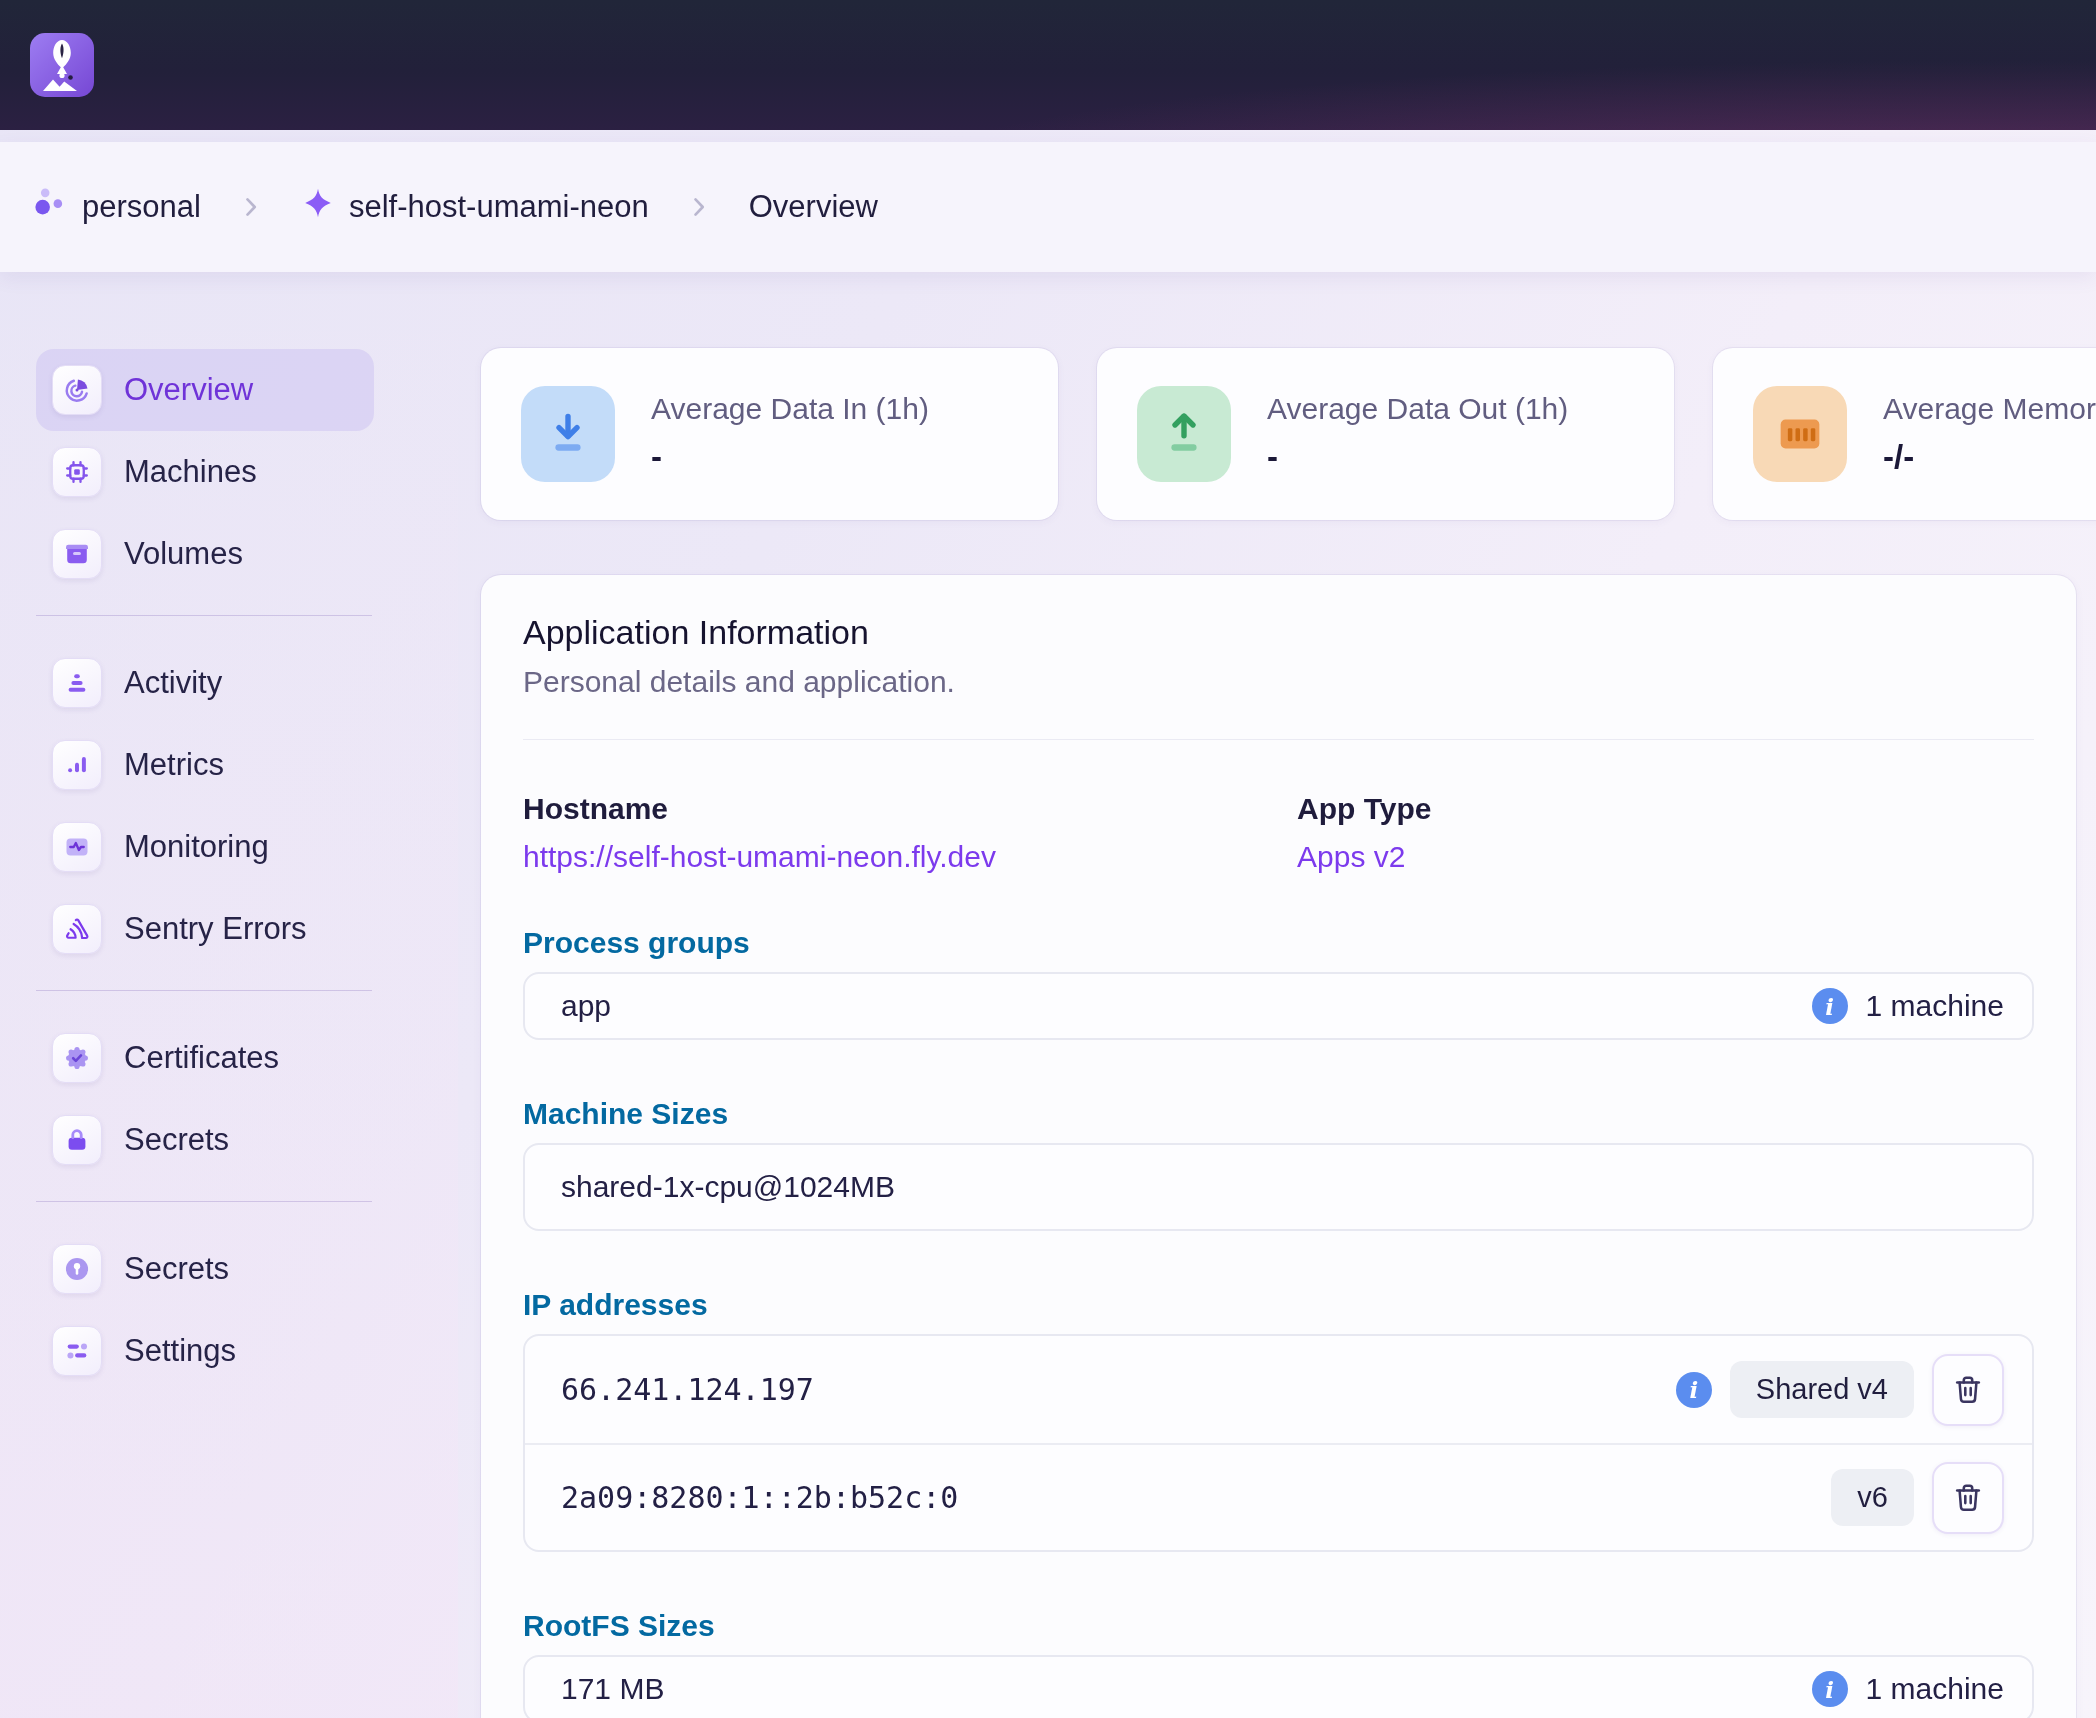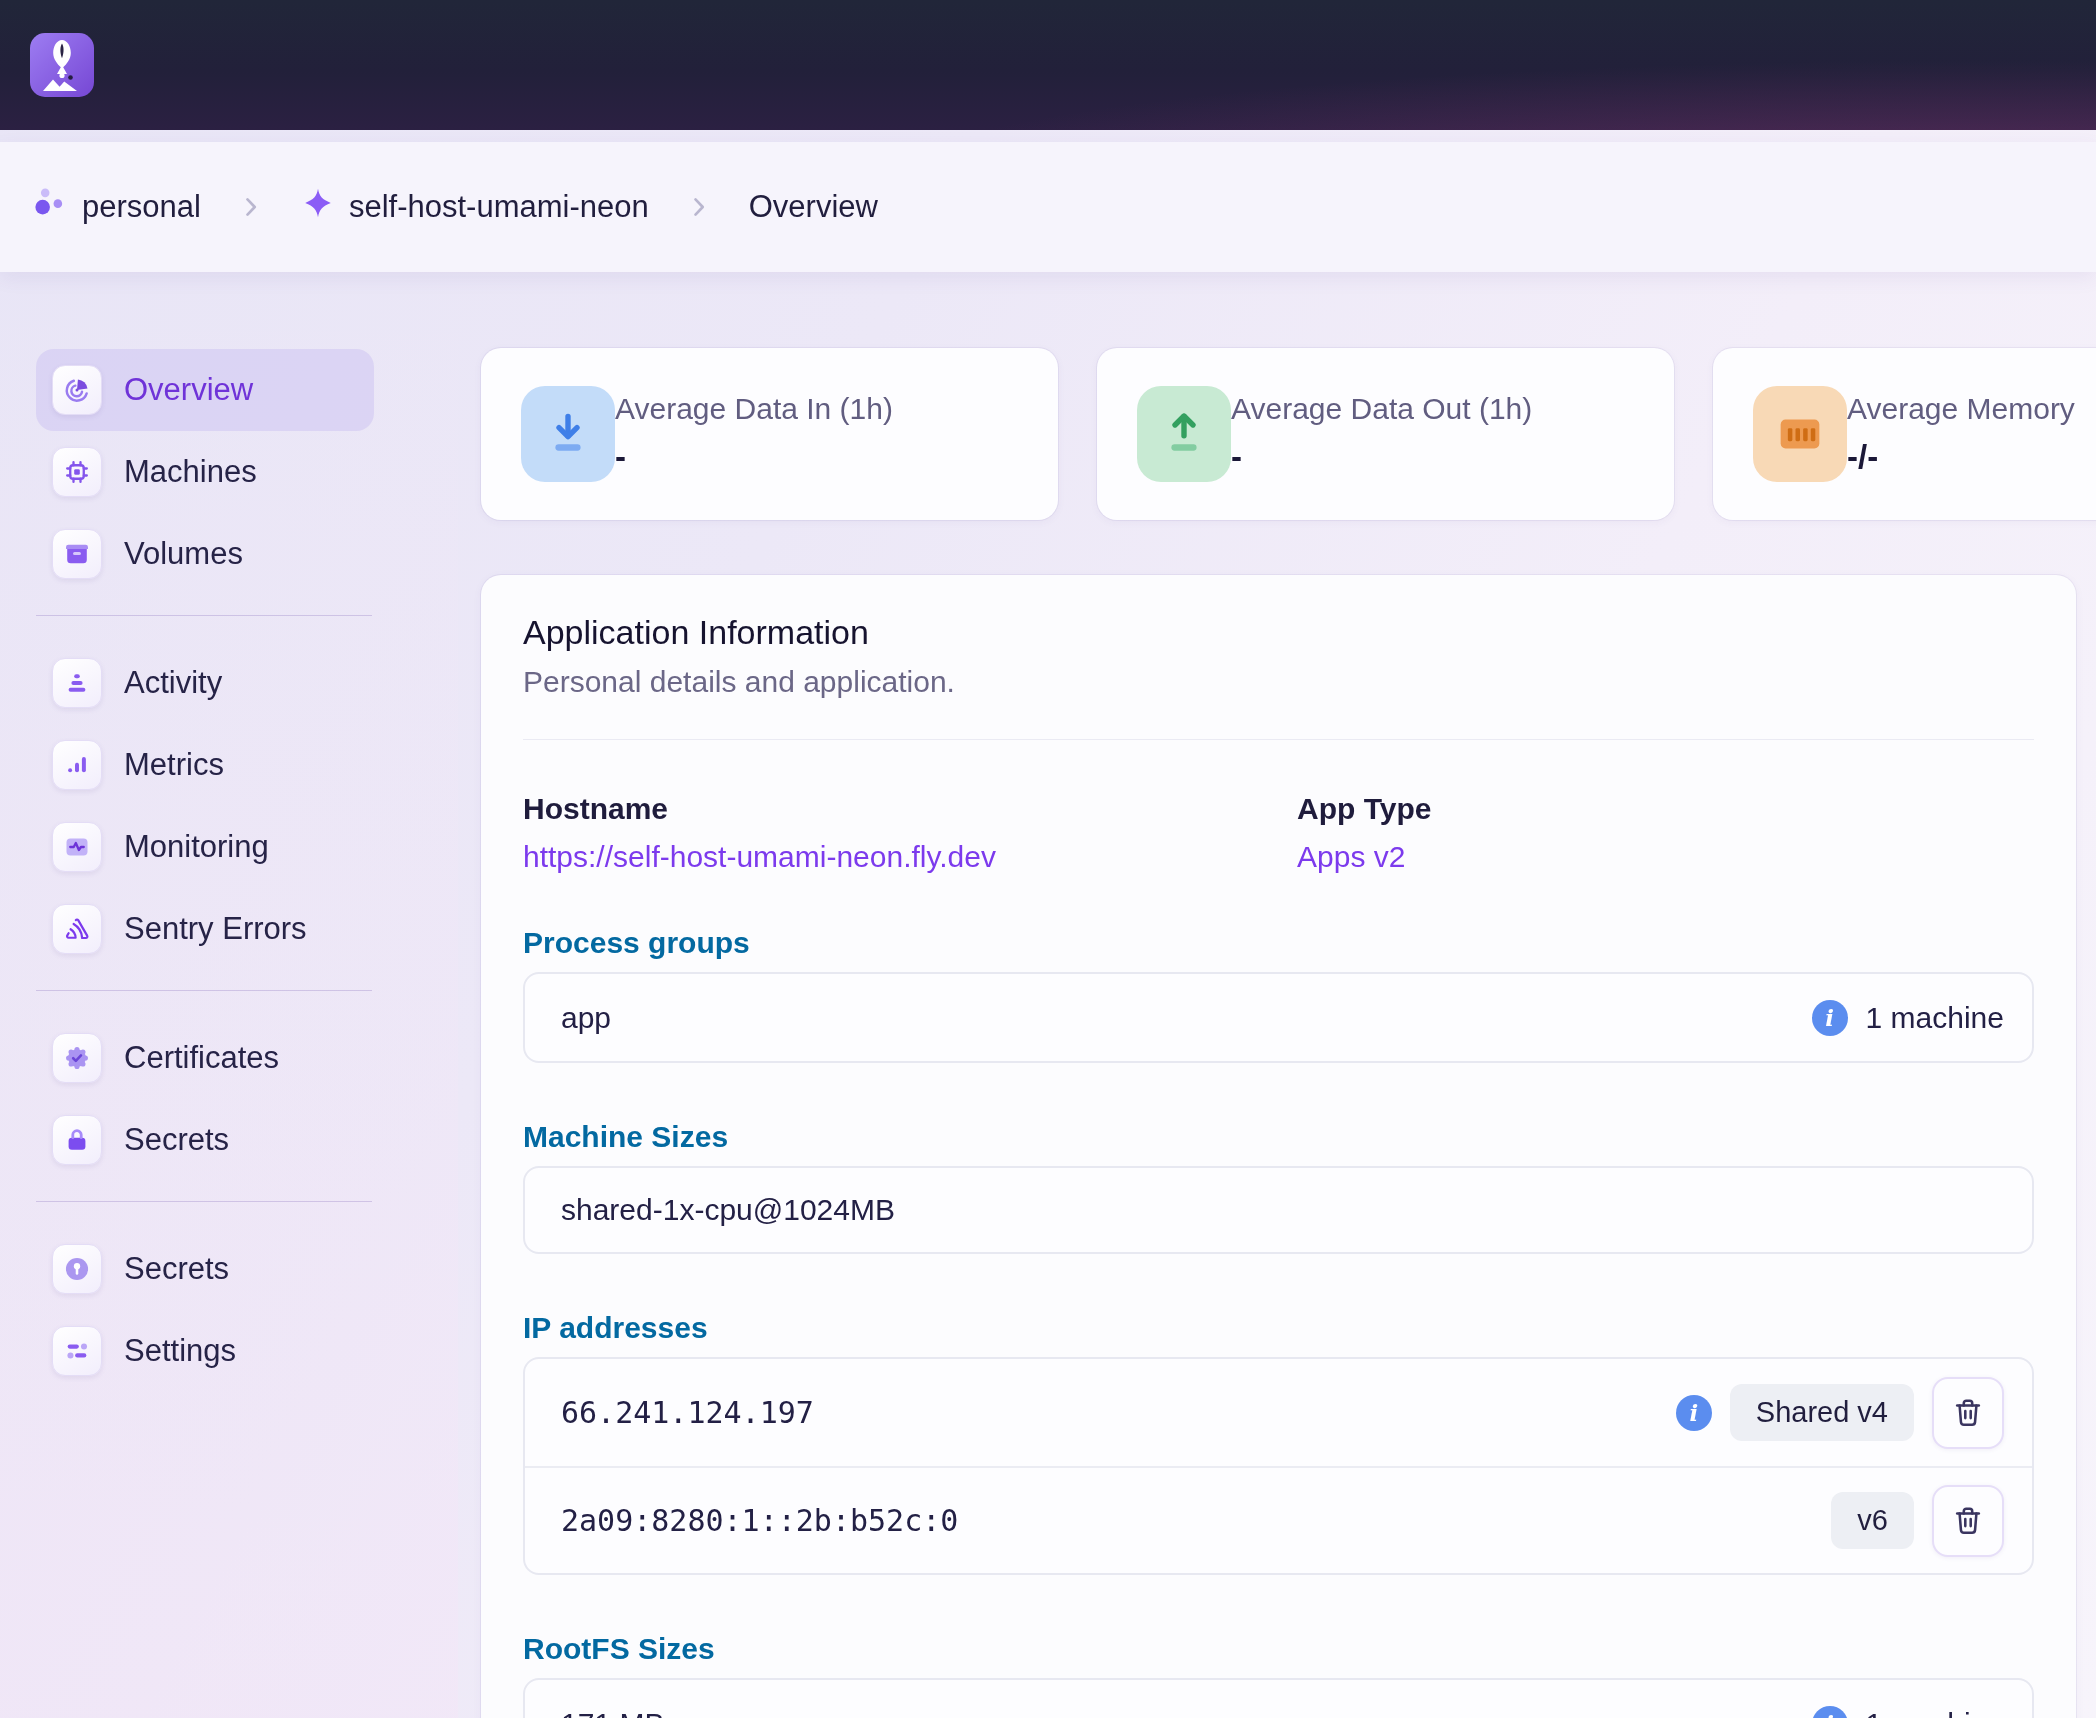--- a/index.html
+++ b/index.html
@@ -67,21 +67,21 @@
     display:flex; align-items:center; padding-left:40px;
   }
   .stat-icon {
     width:94px; height:96px; border-radius:24px; flex:none;
     display:flex; align-items:center; justify-content:center;
   }
   .stat-icon svg { width:54px; height:54px; }
   .stat-icon.blue   { background:#c3dcf9; }
   .stat-icon.green  { background:#c8ead3; }
   .stat-icon.orange { background:#f8d9b6; }
-  .stat-meta { }
+  .stat-meta { margin-left:36px; }
   .stat-label { font-size:30px; font-weight:500; color:#615d80; }
   .stat-value { font-size:33px; font-weight:700; color:#1b1838; margin-top:12px; }
 
   
   .info-card {
     width:1595px; background:#fcfcfe; border-radius:20px; height:1310px;
     box-shadow:0 0 0 1px rgba(130,120,185,0.10), 0 2px 10px rgba(70,60,130,0.05);
     padding:0 42px;
   }
   .card-head { padding:38px 0 40px; border-bottom:1px solid #eaeaf3; }
@@ -90,21 +90,21 @@
   .card-body { padding-top:52px; }
 
   .two-col { display:grid; grid-template-columns:774px 1fr; margin-bottom:52px; }
   .field-label { font-size:30px; font-weight:600; color:#1f1c3c; }
   .field-link { font-size:30px; font-weight:500; color:#7c3aed; margin-top:14px; display:inline-block; cursor:pointer; text-decoration:none; }
 
   .section { margin-bottom:57px; }
   .section-label { font-size:30px; font-weight:600; color:#0369a1; margin-bottom:12px; }
 
   .row-box {
-    border:2px solid #e7e8f1; border-radius:16px; background:#fdfdff; height:91px;
+    border:2px solid #e7e8f1; border-radius:16px; background:#fdfdff; height:68px;
     display:flex; align-items:center; justify-content:space-between;
     padding:0 28px 0 36px; font-size:30px; color:#232045;
   }
   .row-box.ms { height:88px; }
 
   .ip-box { border:2px solid #e7e8f1; border-radius:16px; background:#fdfdff; }
   .ip-row { height:107px; display:flex; align-items:center; justify-content:space-between; padding:0 28px 0 36px;gap:25px; }
   .ip-row + .ip-row { border-top:2px solid #ebecf3; }
   .mono { font-family:"DejaVu Sans Mono", monospace; font-size:30px; color:#232045; }
 

